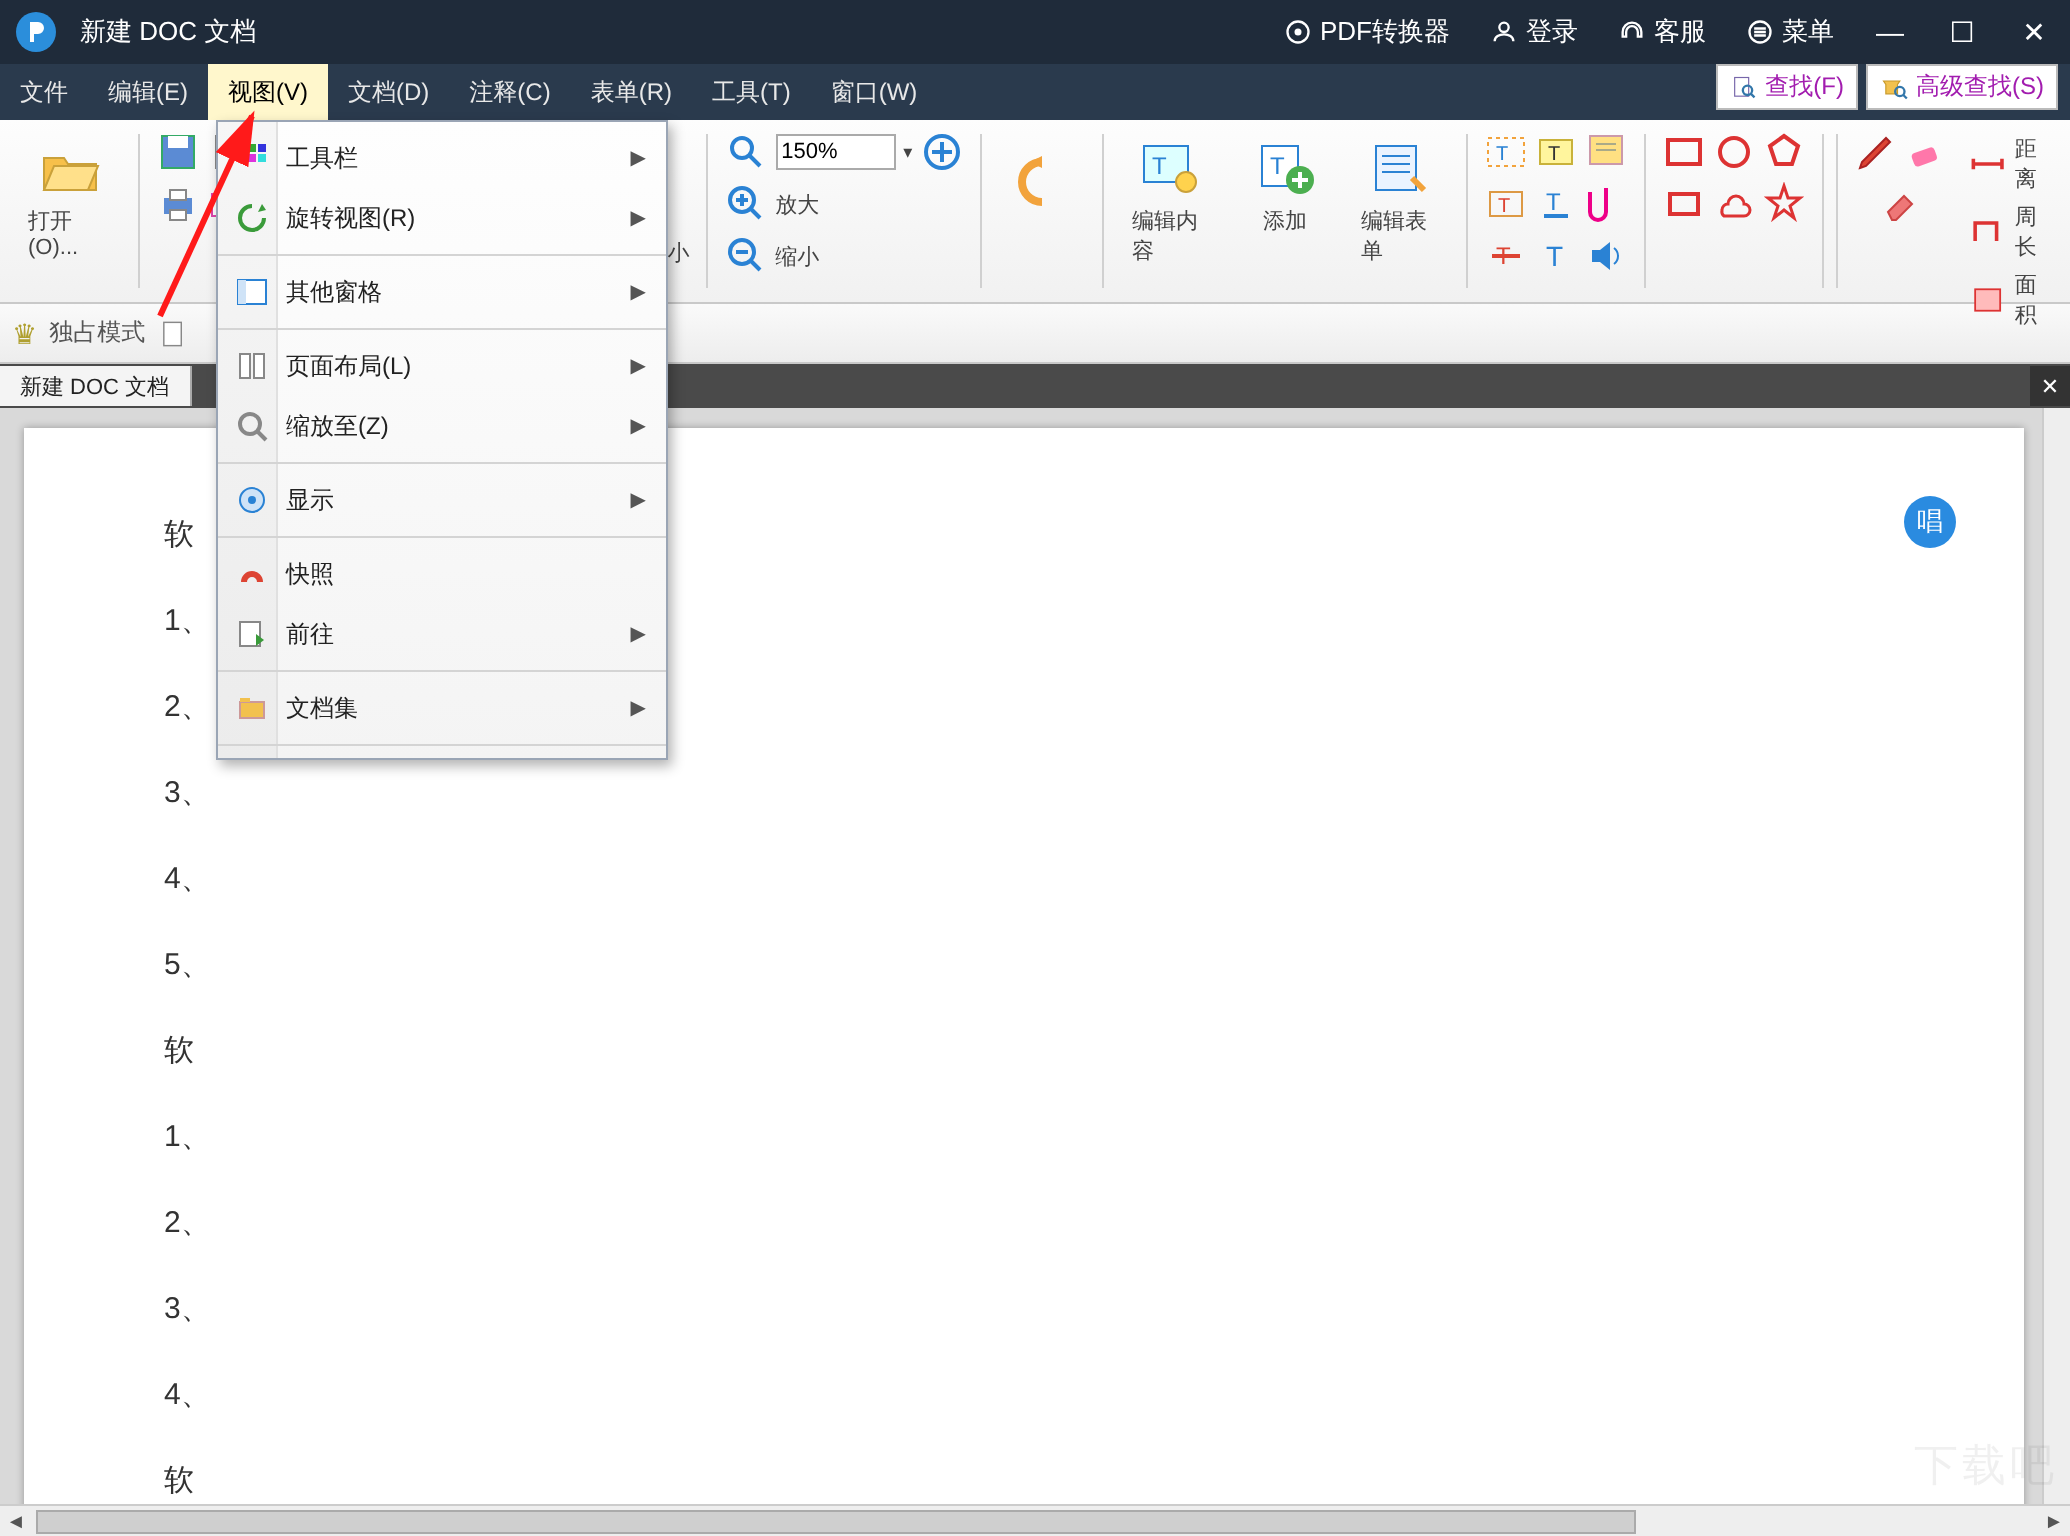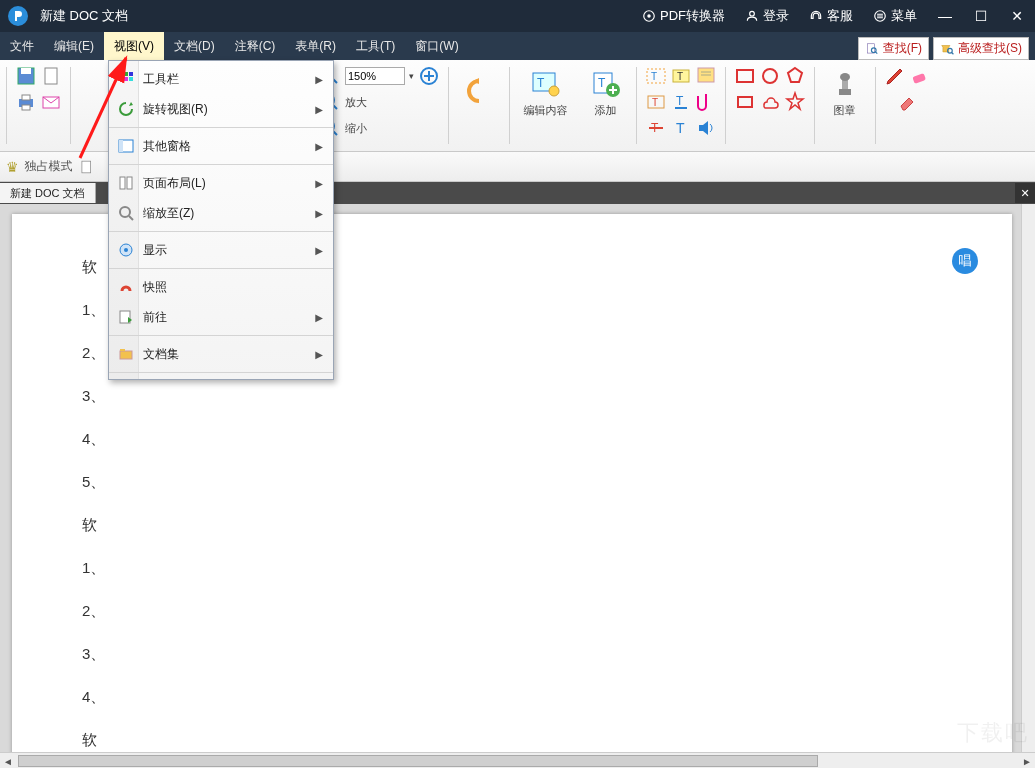--- a/index.html
+++ b/index.html
@@ -8,26 +8,26 @@
 
 .titlebar { height: 32px; background: #1f2b3a; color: #fff; display: flex; align-items: center; font-size: 13px; }
 .titlebar .logo { width: 24px; height: 24px; margin: 0 6px; display:flex; align-items:center; justify-content:center; }
 .titlebar .title { flex: 0 0 auto; padding-left: 4px; }
 .titlebar .spacer { flex: 1; }
 .titlebar .tbitem { display: flex; align-items: center; gap: 4px; padding: 0 10px; font-size: 13px; cursor: default; }
 .titlebar .winbtns { display: flex; }
 .titlebar .winbtn { width: 36px; height: 32px; display:flex; align-items:center; justify-content:center; font-size: 14px; }
 
 
-.menubar { height: 28px; background: #2a3a4d; color: #e8e8e8; display: flex; align-items: flex-end; font-size: 12px; position: relative; }
+.menubar { height: 28px; background: #2a3a4d; color: #e8e8e8; display: flex; align-items: flex-start; font-size: 12px; position: relative; }
 .menubar .mitem { padding: 0 10px; height: 100%; display: flex; align-items: center; }
 .menubar .mitem.active { background: #fff7cc; color: #000; }
 .menubar .right { margin-left: auto; display:flex; align-items:center; gap:4px; padding-right: 6px;}
 .menubar .find-btn { display:flex; align-items:center; gap:4px; background:#2a3a4d; color:#e8e8e8; padding: 2px 6px; font-size:12px;}
-.menubar .find-btn.hl { background:#fff; color:#b91c1c; border:1px solid #bbb; }
+.menubar .find-btn.hl { background:#fff; color:#a21caf; border:1px solid #bbb; }
 
 
 .ribbon { height: 92px; background: linear-gradient(#fdfdfd,#f1f1f1); border-bottom: 1px solid #c9c9c9; display:flex; align-items:stretch; padding: 3px 4px; gap: 2px; font-size:11px; color:#444; position:relative; }
 .ribbon .group { display:flex; flex-direction:column; align-items:center; justify-content:flex-start; padding: 2px 4px; }
 .ribbon .sep { width:1px; background:#d0d0d0; margin: 4px 2px; }
 .bigbtn { display:flex; flex-direction:column; align-items:center; justify-content:center; gap:2px; padding:4px 6px; }
 .bigbtn .ic { width:32px; height:32px; }
 .bigbtn .lbl { font-size:11px; }
 .smallrow { display:flex; gap:3px; }
 .smallbtn { width:22px; height:22px; display:flex; align-items:center; justify-content:center; }
@@ -147,20 +147,29 @@
           <path d="M3 6h14l-2 3v8H5V9z" fill="#f2c14e" stroke="#c99a2a"></path>
           <circle cx="17" cy="15" r="4" fill="none" stroke="#37a" stroke-width="2"></circle>
           <path d="M20 18l3 3" stroke="#37a" stroke-width="2"></path>
         </svg>
       <span>高级查找(S)</span>
     </div>
   </div>
 </div>
 
 <div class="ribbon">
+  <div class="group">
+    <div class="bigbtn">
+      <div class="ic"><svg viewBox="0 0 32 32" class="svgic">
+            <path d="M3 10h10l2 3h14v13H3z" fill="#f7c04a" stroke="#caa13a"></path>
+            <path d="M3 26L8 14h22l-5 12z" fill="#ffe08a" stroke="#caa13a"></path>
+          </svg></div>
+      <div class="lbl">打开(O)...</div>
+    </div>
+  </div>
   <div class="sep"></div>
   <div class="group">
     <div class="smallrow">
       <div class="smallbtn">
           <svg viewBox="0 0 22 22" class="svgic">
             <rect x="3" y="3" width="16" height="16" fill="#5b8bd4" stroke="#3a6"></rect>
             <rect x="6" y="3" width="10" height="6" fill="#fff"></rect>
           </svg>
         </div>
       <div class="smallbtn">
@@ -258,156 +267,182 @@
     <div class="bigbtn">
       <div class="ic"><svg viewBox="0 0 32 32" class="svgic">
             <rect x="4" y="4" width="18" height="20" fill="#fff" stroke="#2a82d4"></rect>
             <text x="8" y="18" font-size="12" fill="#2a82d4">T</text>
             <circle cx="23" cy="21" r="7" fill="#4caf50"></circle>
             <path d="M23 17v8M19 21h8" stroke="#fff" stroke-width="2"></path>
           </svg></div>
       <div class="lbl">添加</div>
     </div>
   </div>
-  <div class="sep"></div>
-
-  <div class="group" style="padding-top:2px;">
-    <div class="smallrow">
-      <div class="smallbtn">
-          <svg viewBox="0 0 22 22" class="svgic">
-            <rect x="2" y="4" width="18" height="14" fill="none" stroke="#f2a33c" stroke-dasharray="2 2"></rect>
-            <text x="6" y="15" font-size="10" fill="#2a82d4">T</text>
-          </svg>
-        </div>
-      <div class="smallbtn">
-          <svg viewBox="0 0 22 22" class="svgic">
-            <rect x="3" y="5" width="16" height="12" fill="#fff59d" stroke="#c9b23a"></rect>
-            <text x="7" y="15" font-size="10" fill="#333">T</text>
-          </svg>
-        </div>
-      <div class="smallbtn">
-          <svg viewBox="0 0 22 22" class="svgic">
-            <rect x="3" y="3" width="16" height="14" fill="#ffe082" stroke="#c9a"></rect>
-            <path d="M6 7h10M6 10h10" stroke="#aa8"></path>
-          </svg>
-        </div>
-    </div>
-    <div class="smallrow" style="margin-top:4px;">
-      <div class="smallbtn">
-          <svg viewBox="0 0 22 22" class="svgic">
-            <rect x="3" y="5" width="16" height="12" fill="none" stroke="#d94"></rect>
-            <text x="7" y="15" font-size="10" fill="#d43">T</text>
-          </svg>
-        </div>
-      <div class="smallbtn">
-          <svg viewBox="0 0 22 22" class="svgic">
-            <text x="6" y="14" font-size="12" fill="#2a82d4">T</text>
-            <path d="M5 17h12" stroke="#2a82d4" stroke-width="2"></path>
-          </svg>
-        </div>
-      <div class="smallbtn">
-          <svg viewBox="0 0 22 22" class="svgic">
-            <path d="M11 3v12a4 4 0 01-8 0V5" fill="none" stroke="#e08" stroke-width="2"></path>
-          </svg>
-        </div>
-    </div>
-    <div class="smallrow" style="margin-top:4px;">
-      <div class="smallbtn">
-          <svg viewBox="0 0 22 22" class="svgic">
-            <text x="6" y="15" font-size="12" fill="#d43">T</text>
-            <path d="M4 11h14" stroke="#d43" stroke-width="2"></path>
-          </svg>
-        </div>
-      <div class="smallbtn">
-          <svg viewBox="0 0 22 22" class="svgic">
-            <text x="6" y="16" font-size="14" fill="#2a82d4">T</text>
-          </svg>
-        </div>
-      <div class="smallbtn">
-          <svg viewBox="0 0 22 22" class="svgic">
-            <path d="M4 8h4l5-4v14l-5-4H4z" fill="#2a82d4"></path>
-            <path d="M15 7a5 5 0 010 8" fill="none" stroke="#2a82d4"></path>
-          </svg>
-        </div>
-    </div>
-  </div>
-  <div class="sep"></div>
-
-  <div class="group" style="padding-top:2px;">
-    <div class="smallrow">
-      <div class="smallbtn">
-          <svg viewBox="0 0 22 22" class="svgic">
-            <rect x="3" y="5" width="16" height="12" fill="none" stroke="#d33" stroke-width="2"></rect>
-          </svg>
-        </div>
-      <div class="smallbtn">
-          <svg viewBox="0 0 22 22" class="svgic">
-            <circle cx="11" cy="11" r="7" fill="none" stroke="#d33" stroke-width="2"></circle>
-          </svg>
-        </div>
-      <div class="smallbtn">
-          <svg viewBox="0 0 22 22" class="svgic">
-            <path d="M11 3l7 5-3 9H7L4 8z" fill="none" stroke="#d33" stroke-width="2"></path>
-          </svg>
-        </div>
-    </div>
-    <div class="smallrow" style="margin-top:4px;">
-      <div class="smallbtn">
-          <svg viewBox="0 0 22 22" class="svgic">
-            <rect x="4" y="6" width="14" height="10" fill="none" stroke="#d33" stroke-width="2"></rect>
-          </svg>
-        </div>
-      <div class="smallbtn">
-          <svg viewBox="0 0 22 22" class="svgic">
-            <path d="M5 14a3 3 0 013-3 4 4 0 018 0 3 3 0 010 6H6a3 3 0 01-1-3z" fill="none" stroke="#d33" stroke-width="1.5"></path>
-          </svg>
-        </div>
-      <div class="smallbtn">
-          <svg viewBox="0 0 22 22" class="svgic">
-            <path d="M11 2l2 6h6l-5 4 2 6-5-4-5 4 2-6-5-4h6z" fill="none" stroke="#d33" stroke-width="1.5"></path>
-          </svg>
-        </div>
-    </div>
-  </div>
-  <div class="sep"></div>
-
   <div class="group">
     <div class="bigbtn">
       <div class="ic"><svg viewBox="0 0 32 32" class="svgic">
-            <path d="M10 20h12v6H10z" fill="#888"></path>
-            <path d="M13 20V10a3 3 0 016 0v10" fill="#aaa"></path>
-            <ellipse cx="16" cy="8" rx="5" ry="4" fill="#888"></ellipse>
+            <rect x="4" y="4" width="20" height="22" fill="#eaf3ff" stroke="#2a82d4"></rect>
+            <path d="M7 9h14M7 13h14M7 17h14" stroke="#2a82d4"></path>
+            <path d="M22 20l6 6" stroke="#f2a33c" stroke-width="3"></path>
           </svg></div>
-      <div class="lbl">图章</div>
+      <div class="lbl">编辑表单</div>
     </div>
   </div>
   <div class="sep"></div>
 
   <div class="group" style="padding-top:2px;">
     <div class="smallrow">
       <div class="smallbtn">
           <svg viewBox="0 0 22 22" class="svgic">
+            <rect x="2" y="4" width="18" height="14" fill="none" stroke="#f2a33c" stroke-dasharray="2 2"></rect>
+            <text x="6" y="15" font-size="10" fill="#2a82d4">T</text>
+          </svg>
+        </div>
+      <div class="smallbtn">
+          <svg viewBox="0 0 22 22" class="svgic">
+            <rect x="3" y="5" width="16" height="12" fill="#fff59d" stroke="#c9b23a"></rect>
+            <text x="7" y="15" font-size="10" fill="#333">T</text>
+          </svg>
+        </div>
+      <div class="smallbtn">
+          <svg viewBox="0 0 22 22" class="svgic">
+            <rect x="3" y="3" width="16" height="14" fill="#ffe082" stroke="#c9a"></rect>
+            <path d="M6 7h10M6 10h10" stroke="#aa8"></path>
+          </svg>
+        </div>
+    </div>
+    <div class="smallrow" style="margin-top:4px;">
+      <div class="smallbtn">
+          <svg viewBox="0 0 22 22" class="svgic">
+            <rect x="3" y="5" width="16" height="12" fill="none" stroke="#d94"></rect>
+            <text x="7" y="15" font-size="10" fill="#d43">T</text>
+          </svg>
+        </div>
+      <div class="smallbtn">
+          <svg viewBox="0 0 22 22" class="svgic">
+            <text x="6" y="14" font-size="12" fill="#2a82d4">T</text>
+            <path d="M5 17h12" stroke="#2a82d4" stroke-width="2"></path>
+          </svg>
+        </div>
+      <div class="smallbtn">
+          <svg viewBox="0 0 22 22" class="svgic">
+            <path d="M11 3v12a4 4 0 01-8 0V5" fill="none" stroke="#e08" stroke-width="2"></path>
+          </svg>
+        </div>
+    </div>
+    <div class="smallrow" style="margin-top:4px;">
+      <div class="smallbtn">
+          <svg viewBox="0 0 22 22" class="svgic">
+            <text x="6" y="15" font-size="12" fill="#d43">T</text>
+            <path d="M4 11h14" stroke="#d43" stroke-width="2"></path>
+          </svg>
+        </div>
+      <div class="smallbtn">
+          <svg viewBox="0 0 22 22" class="svgic">
+            <text x="6" y="16" font-size="14" fill="#2a82d4">T</text>
+          </svg>
+        </div>
+      <div class="smallbtn">
+          <svg viewBox="0 0 22 22" class="svgic">
+            <path d="M4 8h4l5-4v14l-5-4H4z" fill="#2a82d4"></path>
+            <path d="M15 7a5 5 0 010 8" fill="none" stroke="#2a82d4"></path>
+          </svg>
+        </div>
+    </div>
+  </div>
+  <div class="sep"></div>
+
+  <div class="group" style="padding-top:2px;">
+    <div class="smallrow">
+      <div class="smallbtn">
+          <svg viewBox="0 0 22 22" class="svgic">
+            <rect x="3" y="5" width="16" height="12" fill="none" stroke="#d33" stroke-width="2"></rect>
+          </svg>
+        </div>
+      <div class="smallbtn">
+          <svg viewBox="0 0 22 22" class="svgic">
+            <circle cx="11" cy="11" r="7" fill="none" stroke="#d33" stroke-width="2"></circle>
+          </svg>
+        </div>
+      <div class="smallbtn">
+          <svg viewBox="0 0 22 22" class="svgic">
+            <path d="M11 3l7 5-3 9H7L4 8z" fill="none" stroke="#d33" stroke-width="2"></path>
+          </svg>
+        </div>
+    </div>
+    <div class="smallrow" style="margin-top:4px;">
+      <div class="smallbtn">
+          <svg viewBox="0 0 22 22" class="svgic">
+            <rect x="4" y="6" width="14" height="10" fill="none" stroke="#d33" stroke-width="2"></rect>
+          </svg>
+        </div>
+      <div class="smallbtn">
+          <svg viewBox="0 0 22 22" class="svgic">
+            <path d="M5 14a3 3 0 013-3 4 4 0 018 0 3 3 0 010 6H6a3 3 0 01-1-3z" fill="none" stroke="#d33" stroke-width="1.5"></path>
+          </svg>
+        </div>
+      <div class="smallbtn">
+          <svg viewBox="0 0 22 22" class="svgic">
+            <path d="M11 2l2 6h6l-5 4 2 6-5-4-5 4 2-6-5-4h6z" fill="none" stroke="#d33" stroke-width="1.5"></path>
+          </svg>
+        </div>
+    </div>
+  </div>
+  <div class="sep"></div>
+
+  <div class="sep"></div>
+
+  <div class="group" style="padding-top:2px;">
+    <div class="smallrow">
+      <div class="smallbtn">
+          <svg viewBox="0 0 22 22" class="svgic">
             <path d="M3 19l3-1 12-12-2-2L4 16z" fill="#d43" stroke="#a22"></path>
           </svg>
         </div>
       <div class="smallbtn">
           <svg viewBox="0 0 22 22" class="svgic">
             <rect x="4" y="10" width="12" height="7" rx="2" fill="#f7a" transform="rotate(-20 10 13)"></rect>
           </svg>
         </div>
     </div>
     <div class="smallrow" style="margin-top:4px;">
       <div class="smallbtn">
           <svg viewBox="0 0 22 22" class="svgic">
             <path d="M5 15l8-8 4 4-8 8H7z" fill="#e77" stroke="#c44"></path>
           </svg>
         </div>
     </div>
   </div>
 
+  <div class="group" style="align-items:flex-start; padding-top:0;">
+    <div class="zoomrow">
+        <div class="smallbtn">
+          <svg viewBox="0 0 22 22" class="svgic">
+            <path d="M3 11h16M3 8v6M19 8v6" stroke="#d33" stroke-width="2"></path>
+          </svg>
+        </div>
+        <span>距离</span>
+      </div>
+    <div class="zoomrow">
+        <div class="smallbtn">
+          <svg viewBox="0 0 22 22" class="svgic">
+            <path d="M4 16V6h12v10" fill="none" stroke="#d33" stroke-width="2"></path>
+          </svg>
+        </div>
+        <span>周长</span>
+      </div>
+    <div class="zoomrow">
+        <div class="smallbtn">
+          <svg viewBox="0 0 22 22" class="svgic">
+            <rect x="4" y="5" width="14" height="12" fill="#fbb" stroke="#d33"></rect>
+          </svg>
+        </div>
+        <span>面积</span>
+      </div>
+  </div>
 </div>
 
 <div class="modebar">
   <span class="crown">♛</span>
   <span>独占模式</span>
   <svg width="16" height="16" viewBox="0 0 22 22">
       <rect x="4" y="3" width="12" height="16" fill="#fff" stroke="#888"></rect>
     </svg>
 </div>
 

